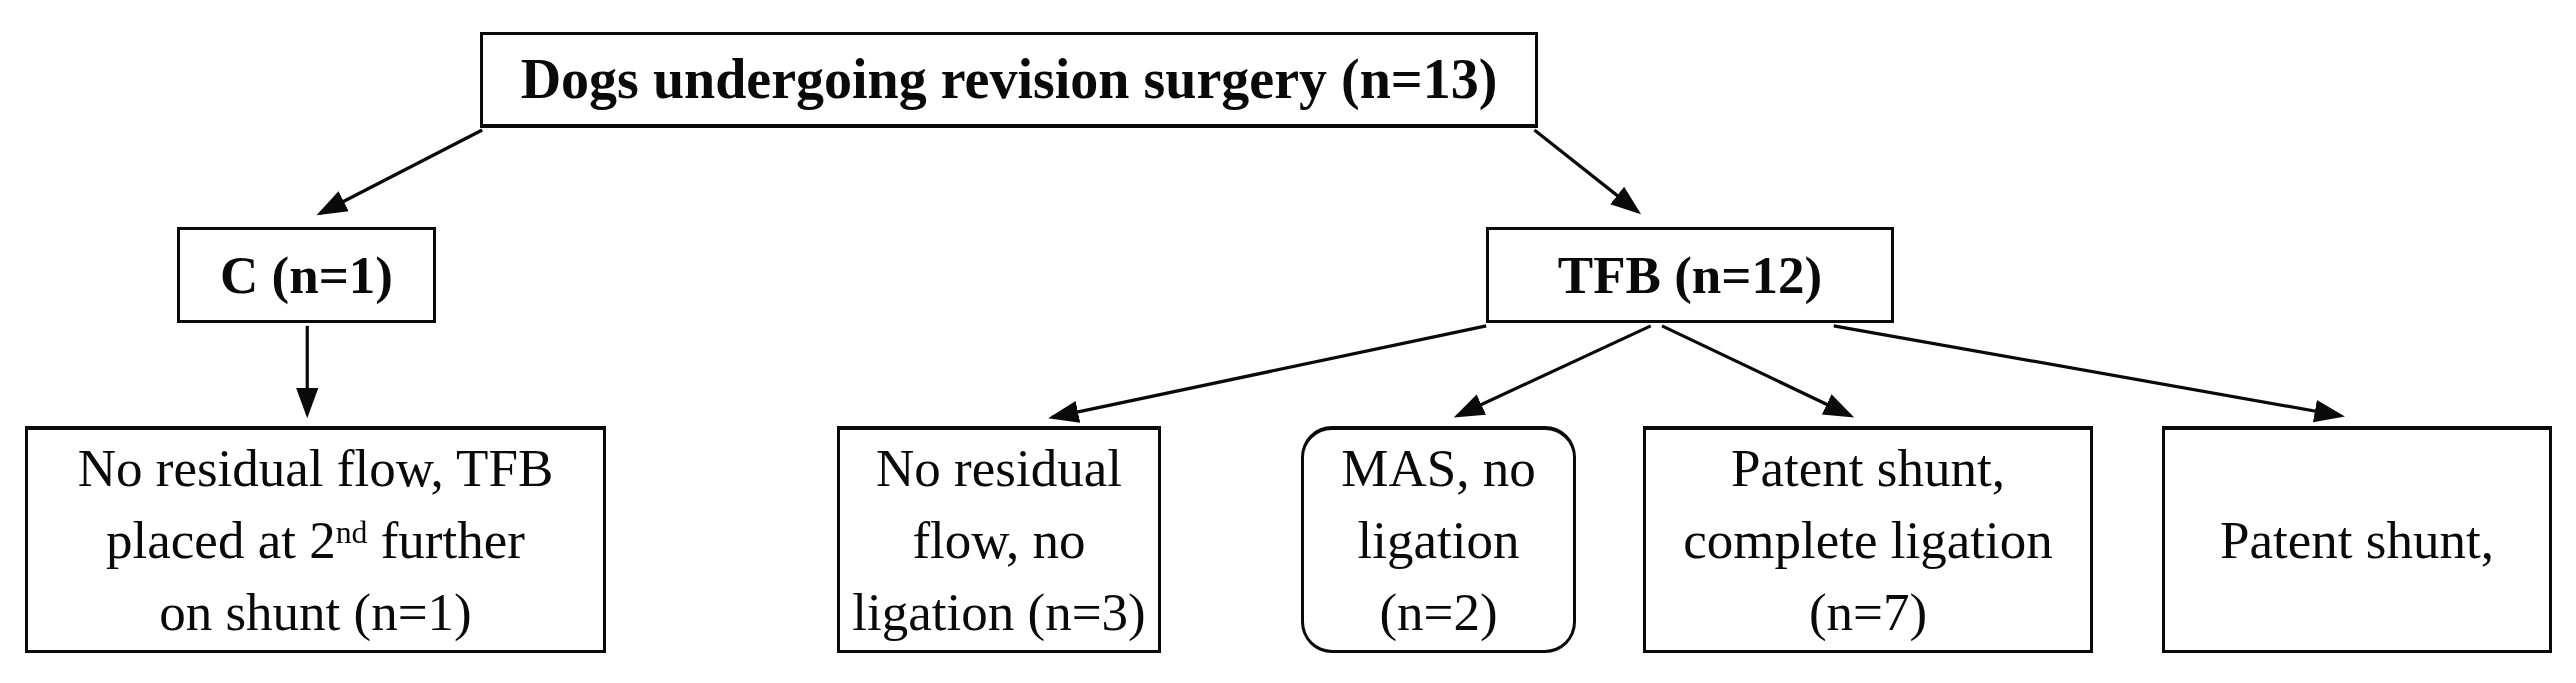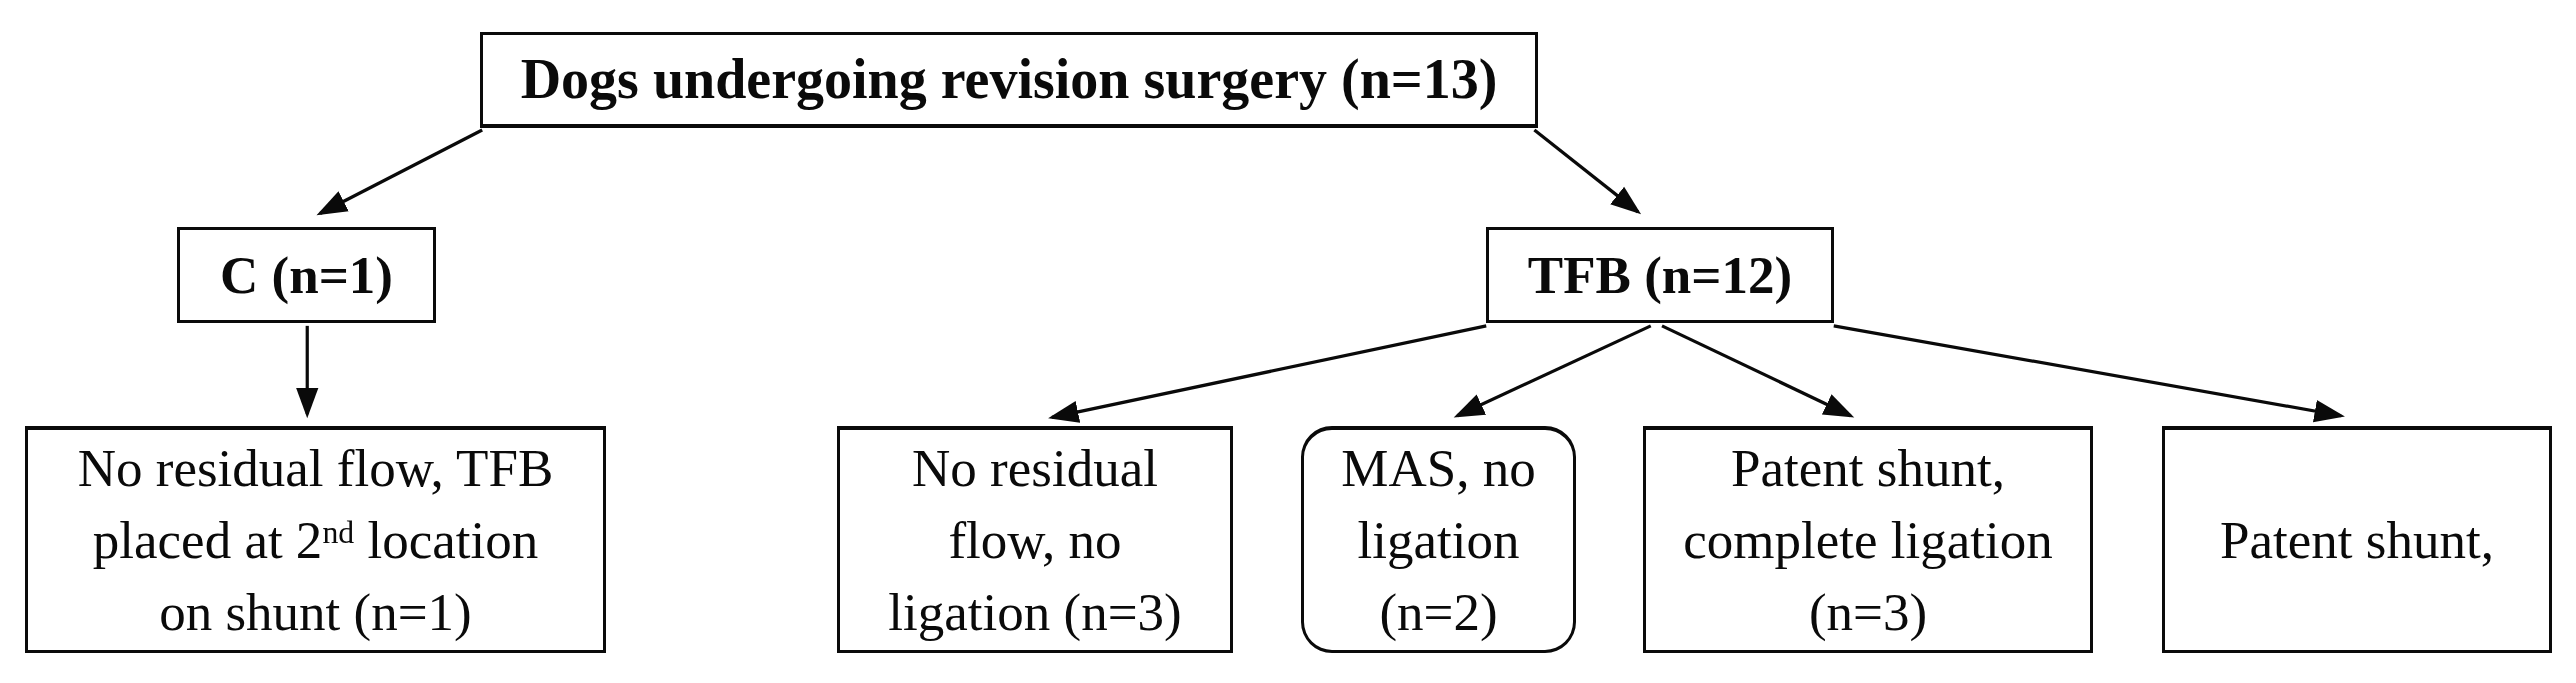--- a/index.html
+++ b/index.html
@@ -23,24 +23,24 @@
     background:#ffffff;
     display:flex;
     flex-direction:column;
     align-items:center;
     justify-content:center;
     text-align:center;
   }
   .hdr{font-weight:bold;}
   .node-root{left:480px;top:32px;width:1058px;height:96px;font-size:56px;border-bottom-width:4.8px;}
   .node-c{left:177px;top:227px;width:259px;height:96px;font-size:53px;}
-  .node-tfb{left:1486px;top:227px;width:348px;height:96px;font-size:53px;}
+  .node-tfb{left:1486px;top:227px;width:408px;height:96px;font-size:53px;}
   .outcome{top:426px;height:227px;font-size:53px;border-top-width:4px;}
   .node-c-outcome{left:25px;width:581px;text-align:center;}
-  .node-tfb-outcome-1{left:837px;width:396px;}
+  .node-tfb-outcome-1{left:837px;width:324px;}
   .node-tfb-outcome-2{left:1301px;width:275px;border-radius:31px;}
   .node-tfb-outcome-3{left:1643px;width:450px;}
   .node-tfb-outcome-4{left:2162px;width:390px;}
   .ln{line-height:1.36;white-space:nowrap;}
   .sup{
     font-size:0.60em;
     position:relative;
     top:-0.48em;
   }
 </style>
@@ -71,40 +71,40 @@
   <div class="node node-c hdr">
     <div class="ln">C (n=1)</div>
   </div>
 
   <div class="node node-tfb hdr">
     <div class="ln">TFB (n=12)</div>
   </div>
 
   <div class="node outcome node-c-outcome">
     <div class="ln">No residual flow, TFB</div>
-    <div class="ln"><span>placed at 2</span><span class="sup">nd</span><span> location</span></div>
+    <div class="ln"><span>placed at 2</span><span class="sup">nd</span><span> further</span></div>
     <div class="ln">on shunt (n=1)</div>
   </div>
 
   <div class="node outcome node-tfb-outcome-1">
     <div class="ln">No residual</div>
     <div class="ln">flow, no</div>
     <div class="ln">ligation (n=3)</div>
   </div>
 
   <div class="node outcome node-tfb-outcome-2">
     <div class="ln">MAS, no</div>
     <div class="ln">ligation</div>
     <div class="ln">(n=2)</div>
   </div>
 
   <div class="node outcome node-tfb-outcome-3">
     <div class="ln">Patent shunt,</div>
     <div class="ln">complete ligation</div>
-    <div class="ln">(n=3)</div>
+    <div class="ln">(n=7)</div>
   </div>
 
   <div class="node outcome node-tfb-outcome-4">
     <div class="ln">Patent shunt,</div>
   </div>
 
 </div>
 
 
 </body></html>

